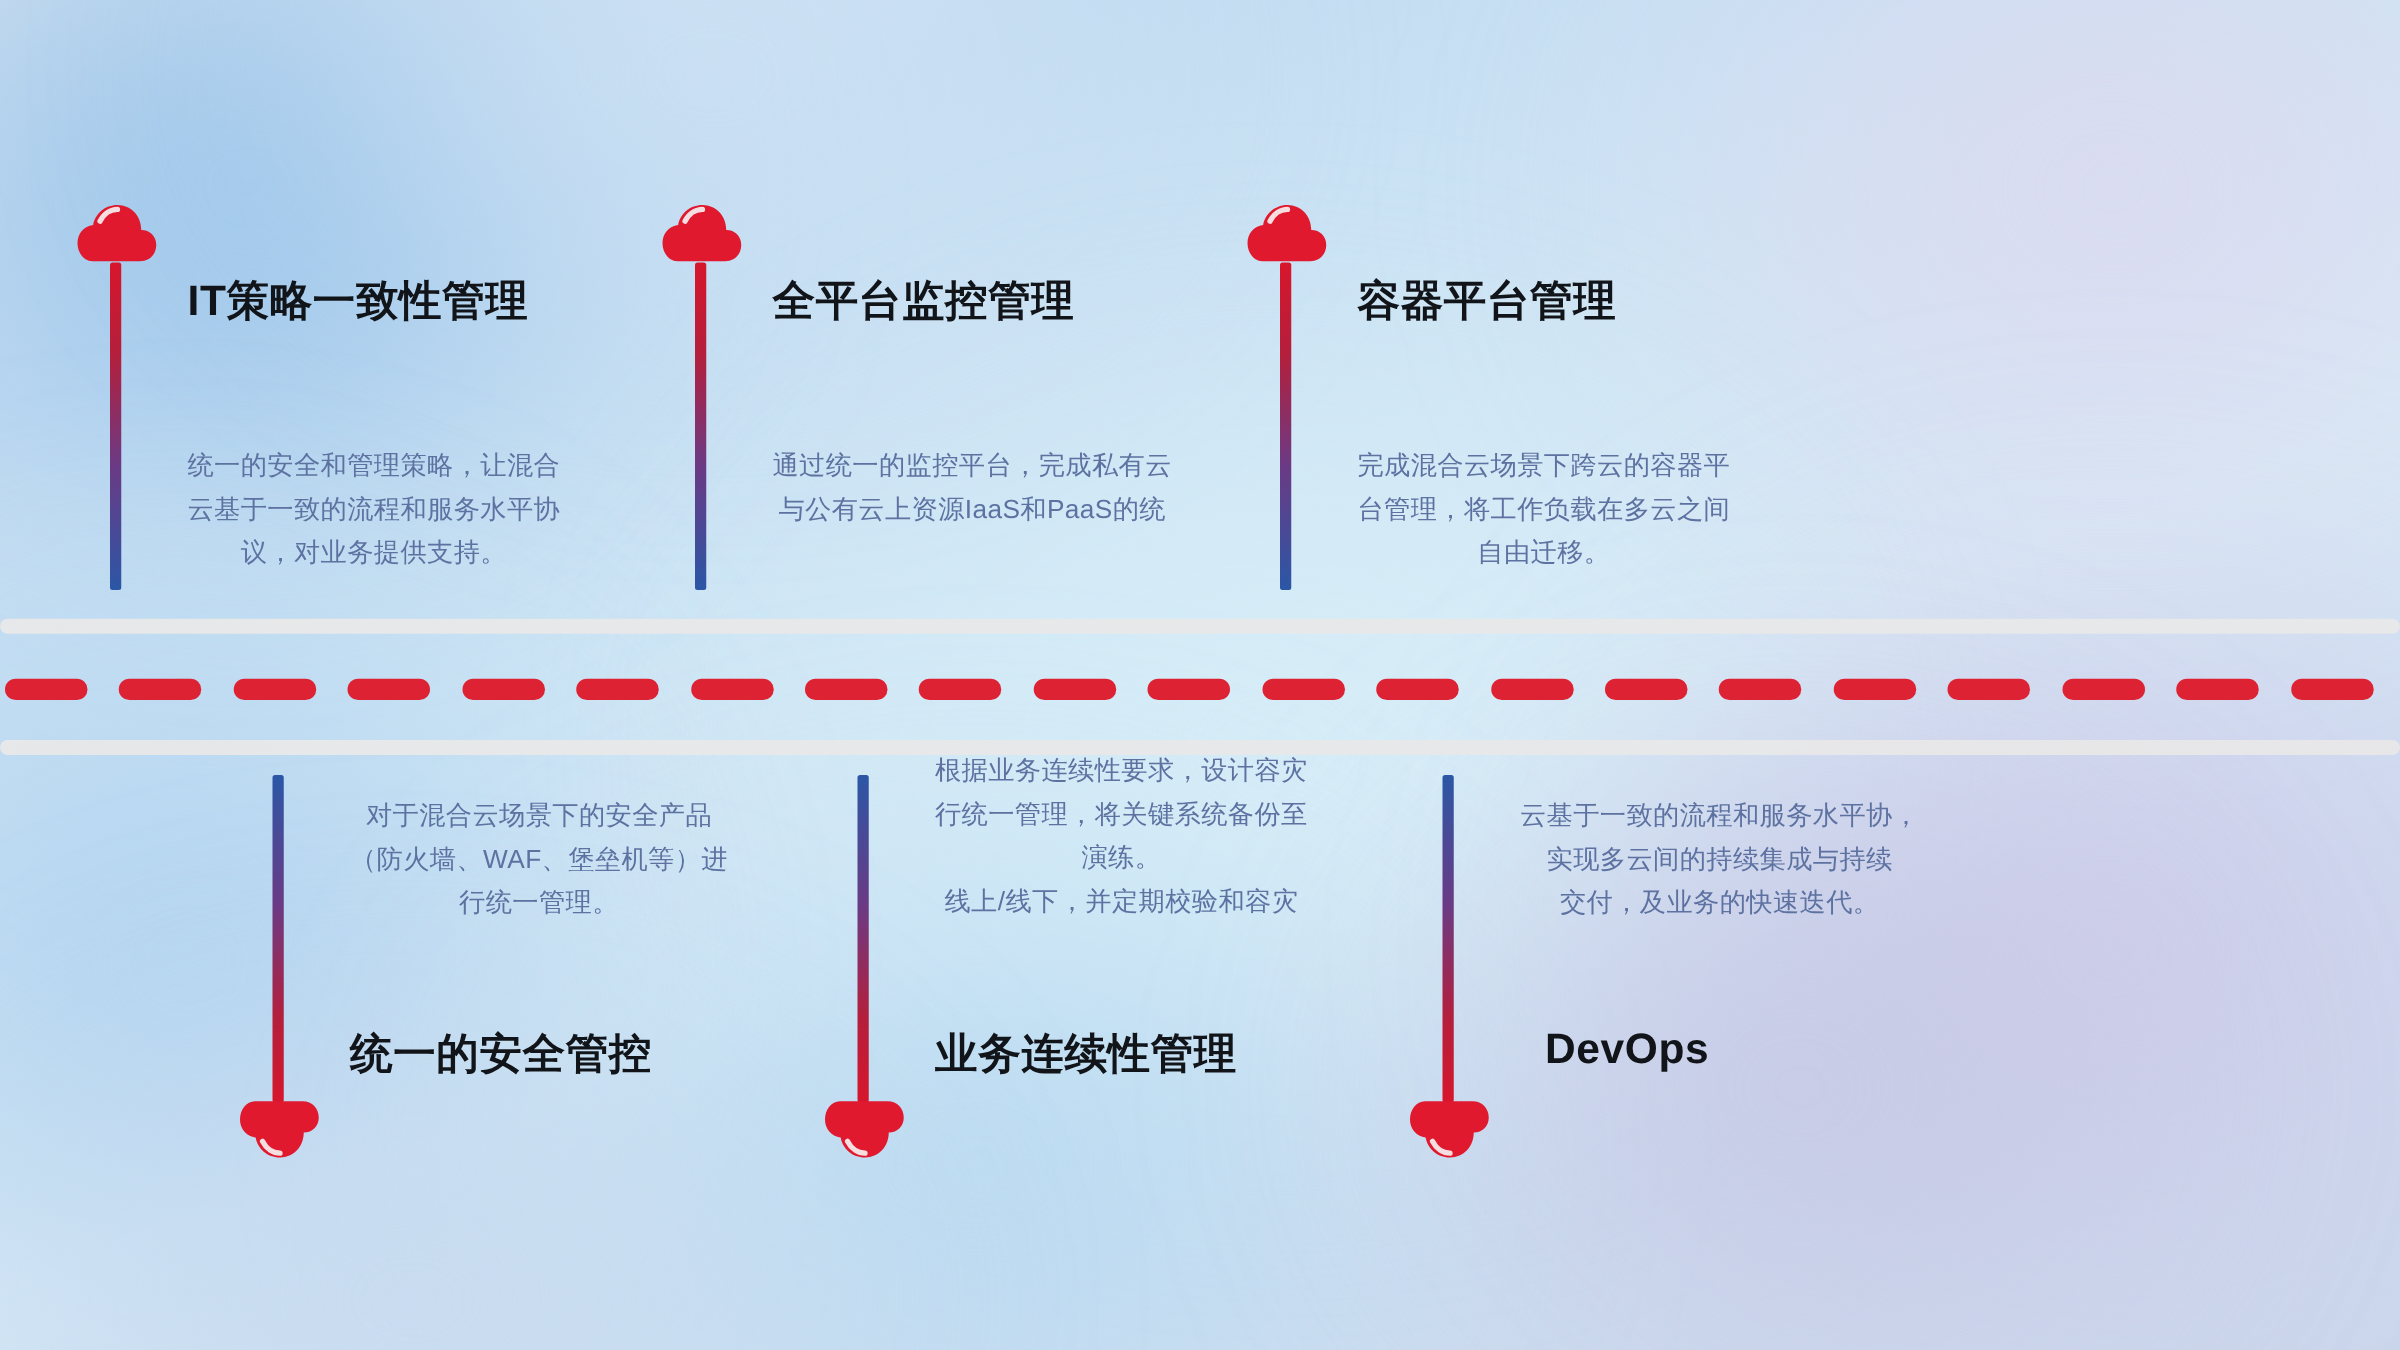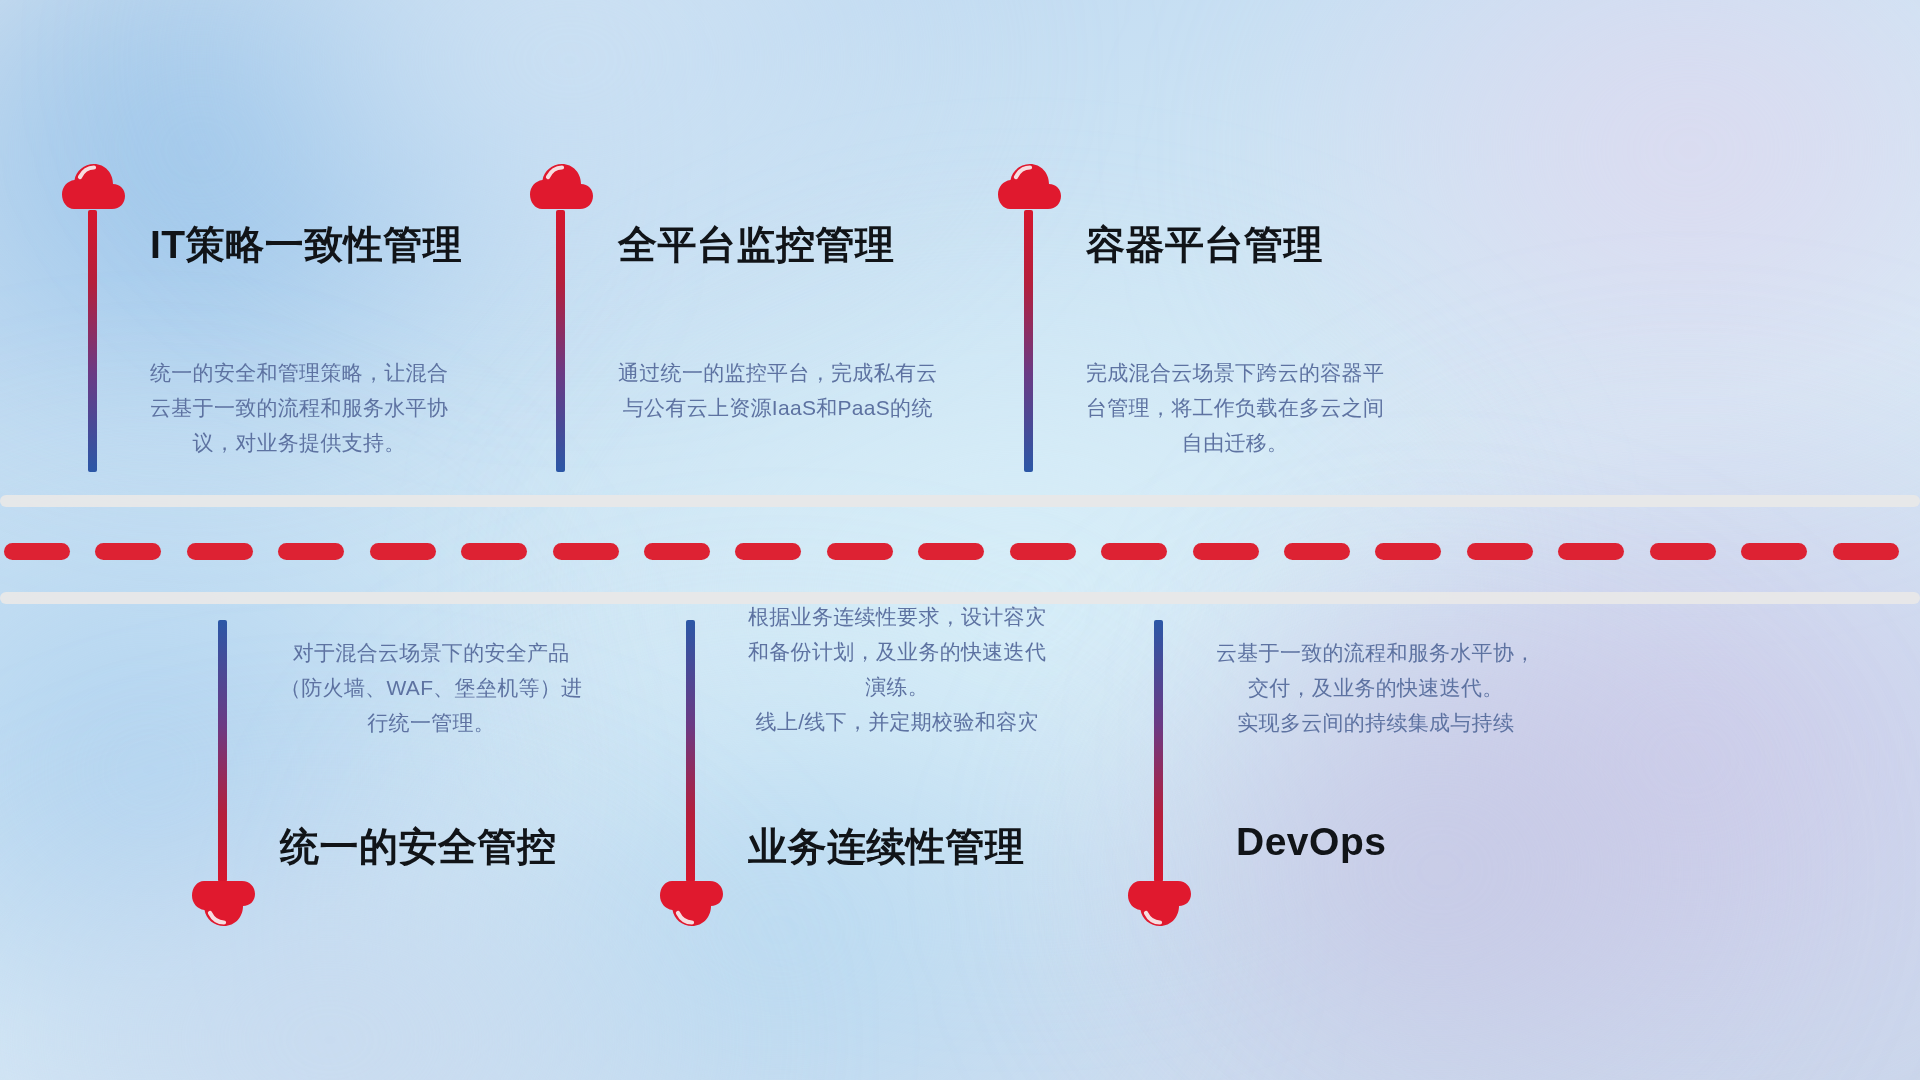--- a/index.html
+++ b/index.html
@@ -43,21 +43,21 @@
   .dash{position:absolute;top:0;height:17px;width:66px;border-radius:9px;background:#dd2233;}
 
   .pin{position:absolute;width:9px;border-radius:2px;}
   .pin-top{background:linear-gradient(180deg,#d7162c 0%,#b41f3c 28%,#6b3a84 62%,#2b57a6 100%);}
   .pin-bottom{background:linear-gradient(180deg,#2b57a6 0%,#6b3a84 40%,#b41f3c 74%,#d7162c 100%);}
 
   .cloud{position:absolute;width:66px;height:50px;}
 
   .heading{
     position:absolute;white-space:nowrap;
-    font-size:39px;font-weight:700;color:#111418;letter-spacing:.5px;
+    font-size:34px;font-weight:700;color:#111418;letter-spacing:.5px;
   }
   .para{
     position:absolute;
     font-size:21px;line-height:35px;color:#5d72a1;
     letter-spacing:.3px;
   }
   .para div{white-space:nowrap;text-align:center;}
 </style>
 </head>
 <body>
@@ -159,32 +159,32 @@
       <div class="pin pin-bottom" style="left: 686px; top: 620px; height: 262px;"></div>
       <div class="cloud" style="left: 658px; top: 880px;"><svg width="66" height="50" viewBox="0 0 66 50">
           <g transform="scale(1,-1) translate(0,-50)">
             <path d="M14 49 H52 C60 49 65 43 65 36 C65 29 60 24 53 24 C53 13 45 4 34 4 C24 4 16 11 14.5 20 C7 21 2 27 2 34.5 C2 42 7 49 14 49 Z" fill="#E0192E"></path>
             <path d="M20 17 C23 11 28.5 7.5 34 7.5" stroke="#f7eef0" stroke-width="4.2" stroke-linecap="round" fill="none" opacity=".92"></path>
           </g>
         </svg></div>
       <div class="heading" style="left: 748px; top: 820px;">业务连续性管理</div>
       <div class="para" style="left: 748px; top: 599px;">
         <div>根据业务连续性要求，设计容灾</div>
-        <div>和备份计划，及业务的快速迭代</div>
+        <div>行统一管理，将关键系统备份至</div>
         <div>演练。</div>
         <div>线上/线下，并定期校验和容灾</div>
       </div>
       <div class="pin pin-bottom" style="left: 1154px; top: 620px; height: 262px;"></div>
       <div class="cloud" style="left: 1126px; top: 880px;"><svg width="66" height="50" viewBox="0 0 66 50">
           <g transform="scale(1,-1) translate(0,-50)">
             <path d="M14 49 H52 C60 49 65 43 65 36 C65 29 60 24 53 24 C53 13 45 4 34 4 C24 4 16 11 14.5 20 C7 21 2 27 2 34.5 C2 42 7 49 14 49 Z" fill="#E0192E"></path>
             <path d="M20 17 C23 11 28.5 7.5 34 7.5" stroke="#f7eef0" stroke-width="4.2" stroke-linecap="round" fill="none" opacity=".92"></path>
           </g>
         </svg></div>
       <div class="heading" style="left: 1216px; top: 820px; margin-left: 20px;">DevOps</div>
       <div class="para" style="left: 1216px; top: 635px;">
         <div>云基于一致的流程和服务水平协，</div>
+        <div>实现多云间的持续集成与持续</div>
         <div>交付，及业务的快速迭代。</div>
-        <div>实现多云间的持续集成与持续</div>
       </div>
     </div>
 
 </div>
 
 </body></html>

